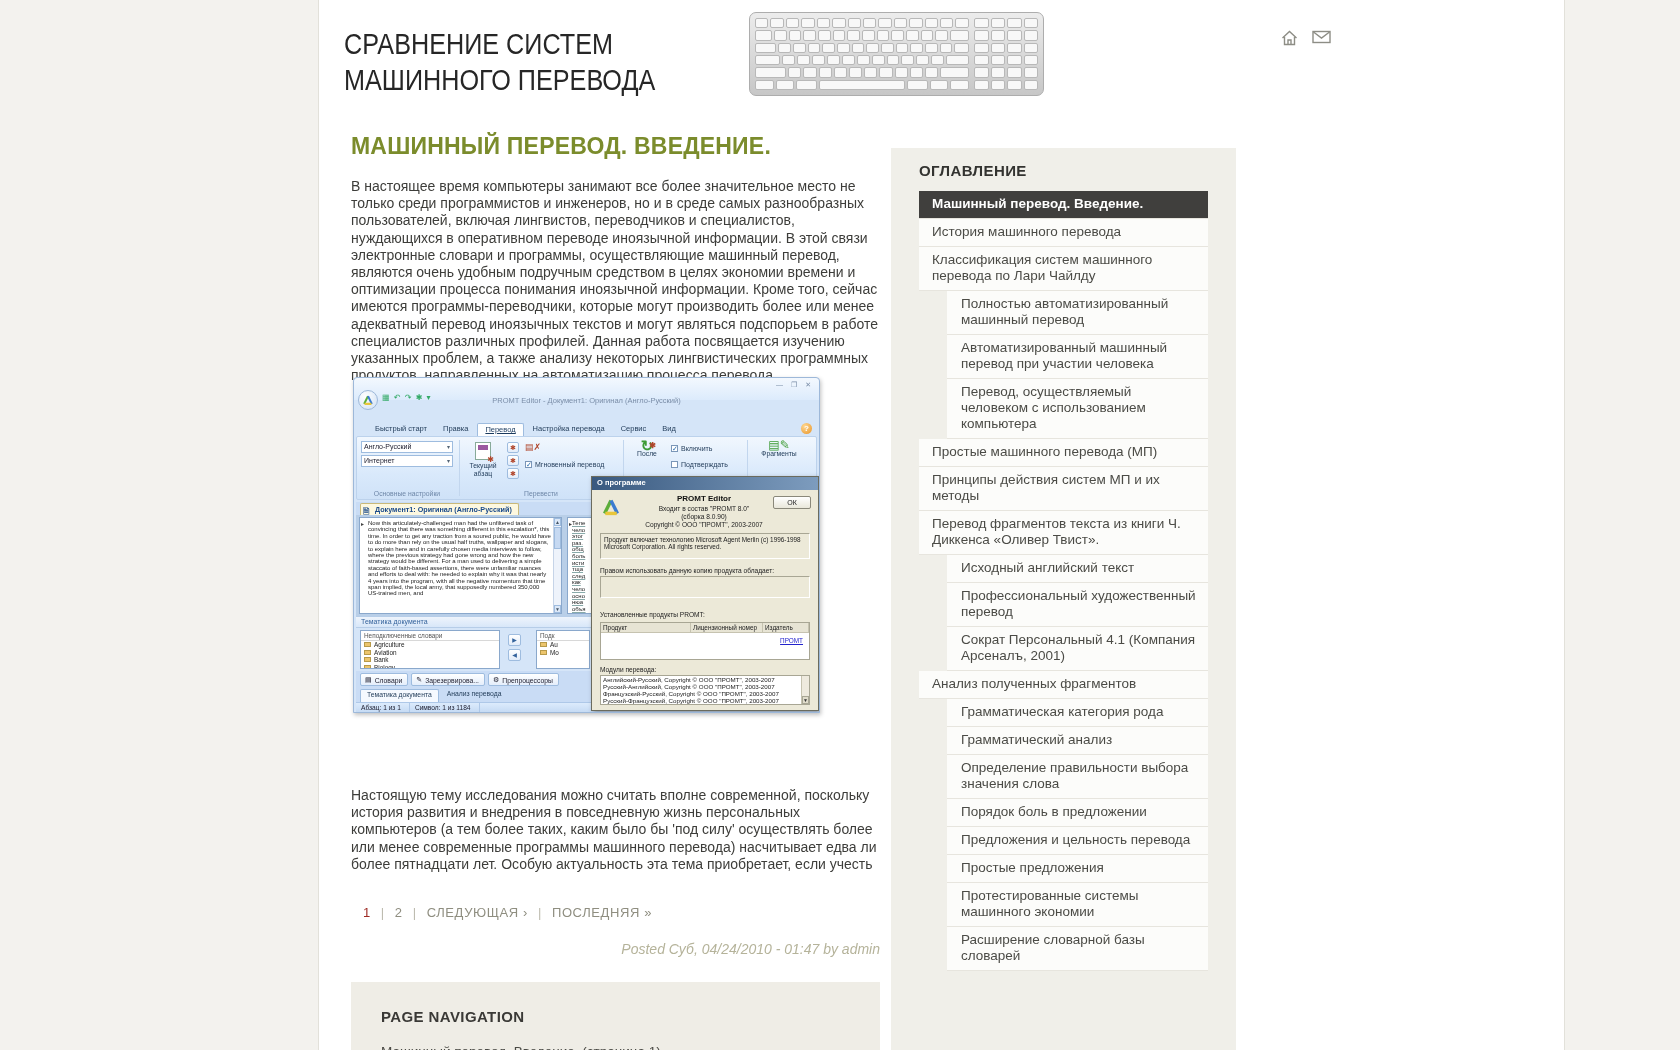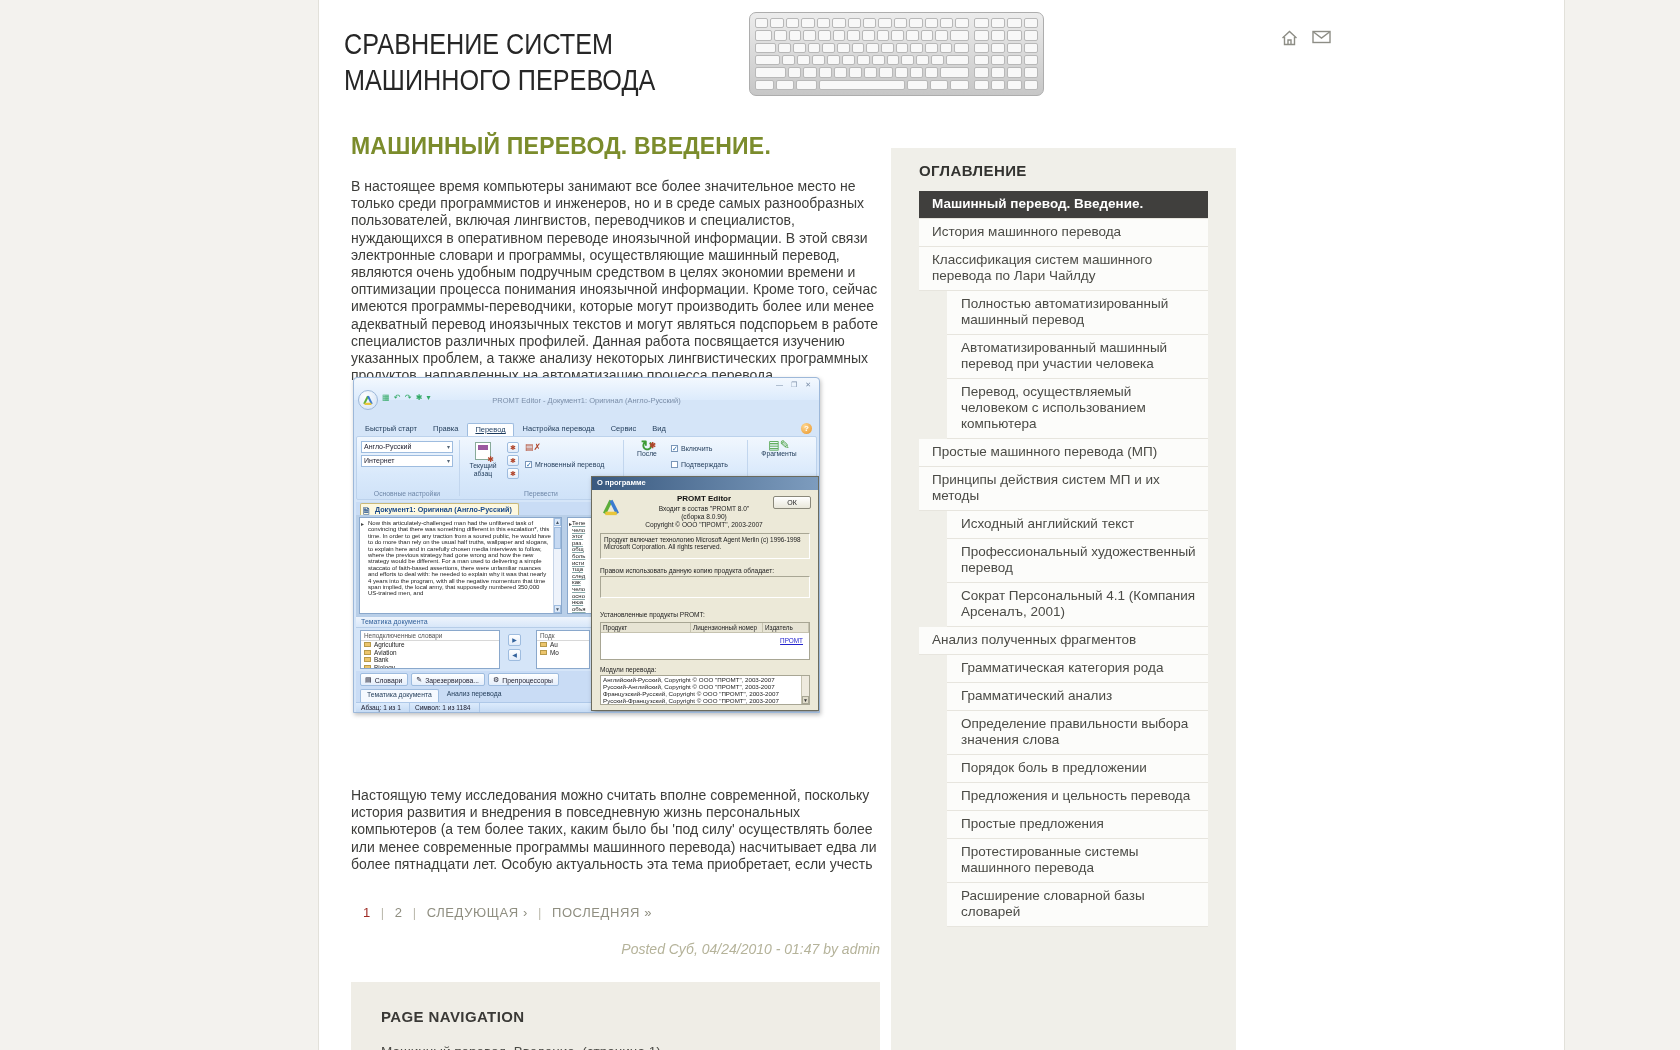--- a/index.html
+++ b/index.html
@@ -62,21 +62,21 @@
          box-shadow:1px 2px 4px rgba(0,0,0,.25); overflow:hidden; }
   .win-top { position:absolute; left:0; top:0; right:0; height:22px;
              background:linear-gradient(#f3f8fe,#dcebfc); border-radius:4px 4px 0 0; }
   .win-ctrl { position:absolute; right:5px; top:3px; font-size:7px; color:#7b8ea8; letter-spacing:3px; }
   .win-qat { position:absolute; left:0; top:12px; right:0; height:23px; }
   .app-logo { position:absolute; left:4px; top:0px; width:20px; height:20px; background:radial-gradient(circle at 35% 30%, #ffffff, #cfe0f4);
               border:1px solid #9db8d9; border-radius:50%; display:flex; align-items:center; justify-content:center; }
   .qat-icons { position:absolute; left:28px; top:3px; font-size:8px; color:#3a6; letter-spacing:1px; }
   .win-title { position:absolute; left:80px; right:80px; top:6px; text-align:center; font-size:7.5px; color:#7b8ea8; }
 
-  .rtabs { position:absolute; left:0; top:45px; right:0; height:13px; display:flex; padding-left:4px; gap:2px; }
+  .rtabs { position:absolute; left:0; top:45px; right:0; height:13px; display:flex; padding-left:14px; gap:2px; }
   .rtab { font-size:7.5px; color:#27415e; padding:1px 7px 0 7px; }
   .rtab.on { background:#fdfeff; border:1px solid #9ebcdf; border-bottom:none; border-radius:2px 2px 0 0; color:#1a3a5e;text-decoration:underline; }
   .help-q { position:absolute; right:7px; top:45px; width:11px; height:11px; border-radius:50%;
             background:radial-gradient(circle at 35% 30%, #ffd790, #e89428); color:#fff; font-size:8px;
             font-weight:bold; text-align:center; line-height:11px; }
 
   .ribbon { position:absolute; left:2px; top:58px; right:2px; height:64px;
             background:linear-gradient(#f1f7fe,#d9e9fb 60%, #cfe2f8); border:1px solid #bcd2ec; border-radius:2px; }
   .rib-sep { position:absolute; top:3px; bottom:3px; width:1px; background:#c2d6ee; }
   .rib-label { position:absolute; bottom:2px; font-size:6.8px; color:#6e87a8; text-align:center; }
@@ -549,28 +549,29 @@
     <h2>ОГЛАВЛЕНИЕ</h2>
     <div id="toc">
         <div class="toc-item lvl0 active">Машинный перевод. Введение.</div>
         <div class="toc-item lvl0">История машинного перевода</div>
         <div class="toc-item lvl0">Классификация систем машинного перевода по Лари Чайлду</div>
         <div class="toc-item lvl1">Полностью автоматизированный машинный перевод</div>
         <div class="toc-item lvl1">Автоматизированный машинный перевод при участии человека</div>
         <div class="toc-item lvl1">Перевод, осуществляемый человеком с использованием компьютера</div>
         <div class="toc-item lvl0">Простые машинного перевода (МП)</div>
         <div class="toc-item lvl0">Принципы действия систем МП и их методы</div>
+        <div class="toc-item lvl0">Перевод фрагментов текста из книги Ч. Диккенса «Оливер Твист».</div>
         <div class="toc-item lvl1">Исходный английский текст</div>
         <div class="toc-item lvl1">Профессиональный художественный перевод</div>
         <div class="toc-item lvl1">Сократ Персональный 4.1 (Компания Арсеналъ, 2001)</div>
         <div class="toc-item lvl0">Анализ полученных фрагментов</div>
         <div class="toc-item lvl1">Грамматическая категория рода</div>
         <div class="toc-item lvl1">Грамматический анализ</div>
         <div class="toc-item lvl1">Определение правильности выбора значения слова</div>
         <div class="toc-item lvl1">Порядок боль в предложении</div>
         <div class="toc-item lvl1">Предложения и цельность перевода</div>
         <div class="toc-item lvl1">Простые предложения</div>
-        <div class="toc-item lvl1">Протестированные системы машинного перевода</div>
+        <div class="toc-item lvl1">Протестированные системы машинного экономии</div>
         <div class="toc-item lvl1">Расширение словарной базы словарей</div>
       </div>
   </div>
 
 </div>
 
 </body></html>

